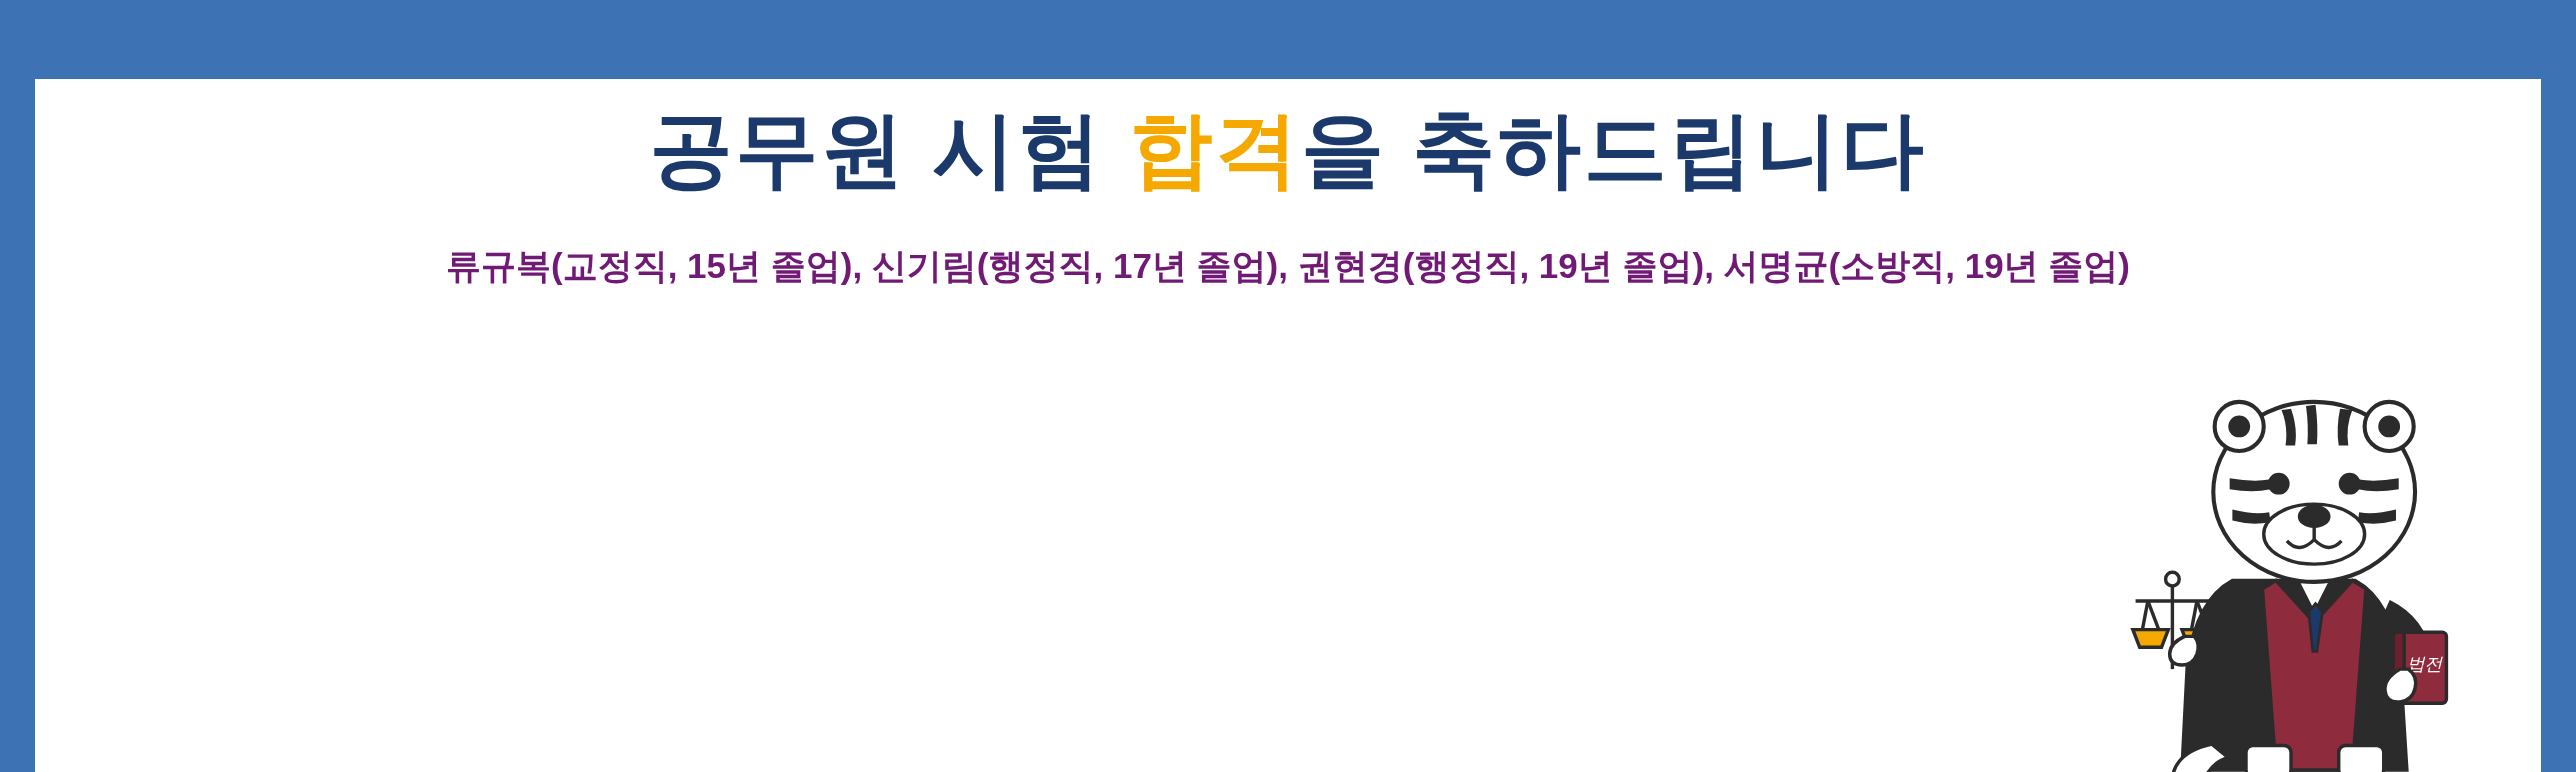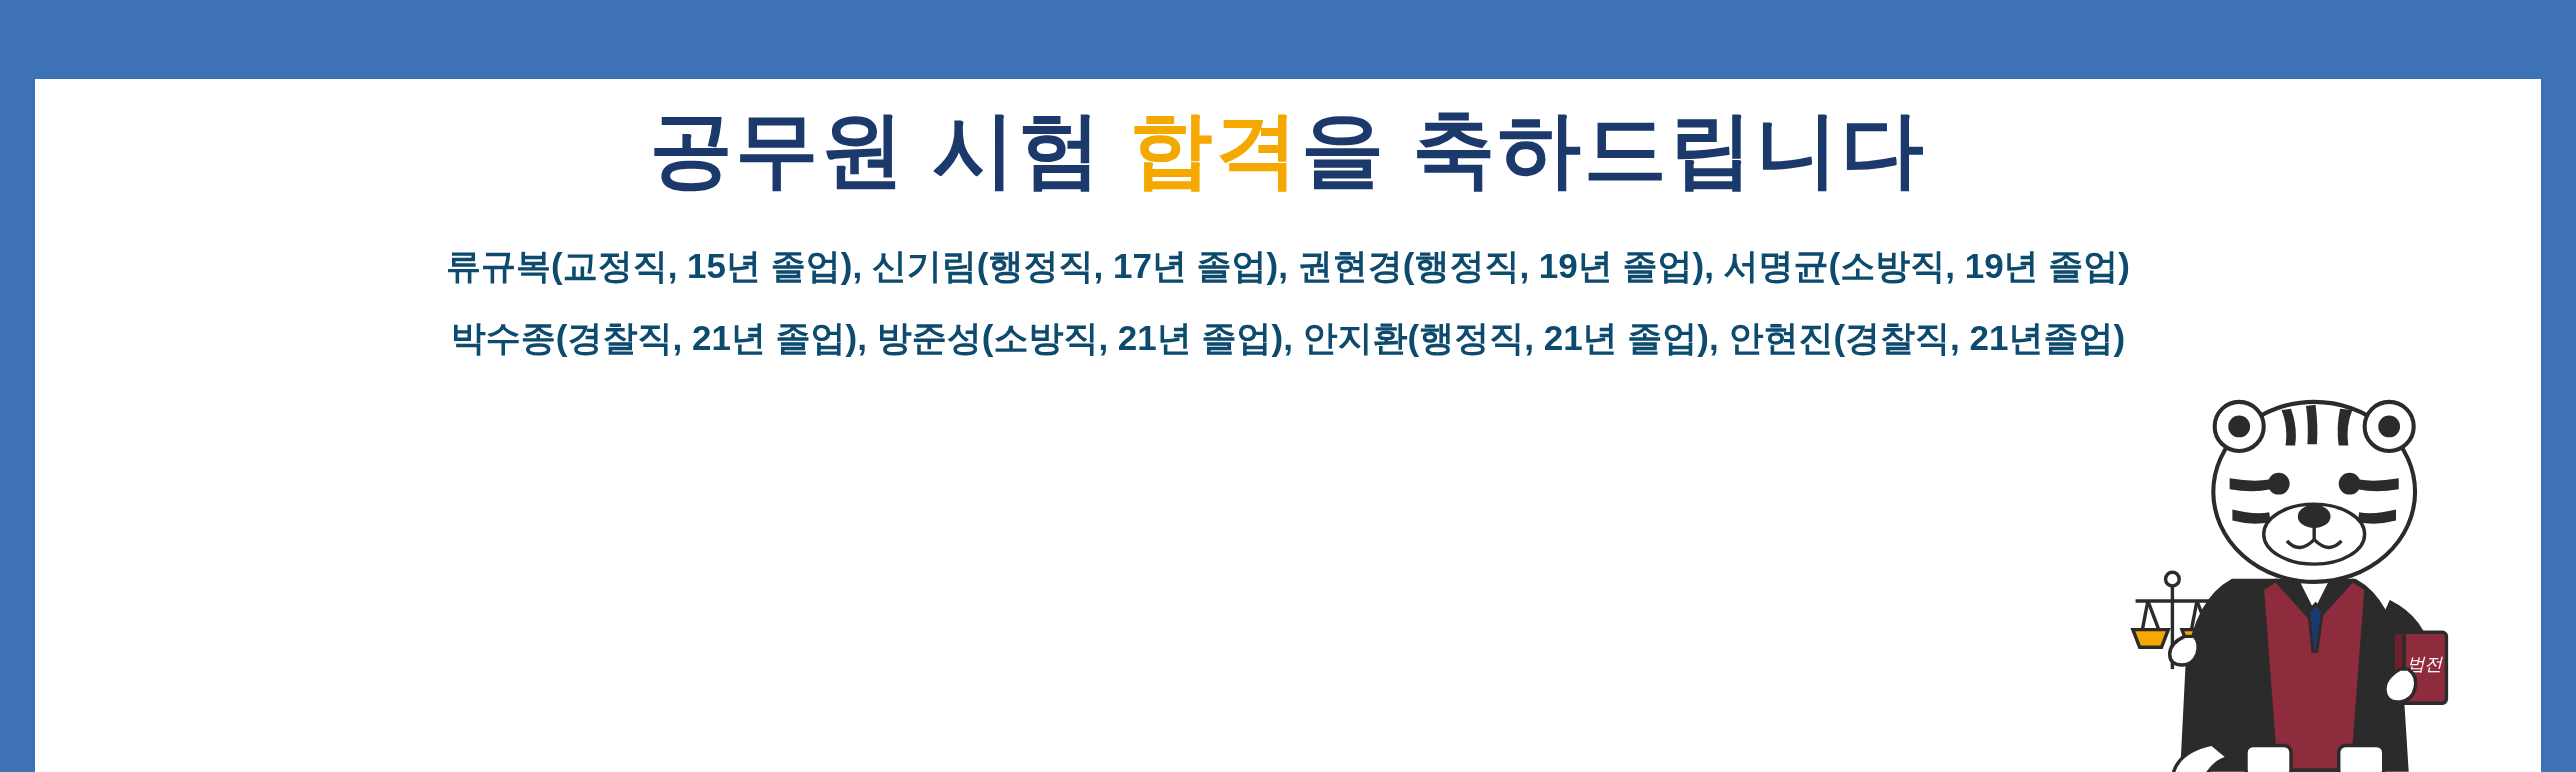--- a/index.html
+++ b/index.html
@@ -52,21 +52,21 @@
     left: 0;
     right: 0;
     top: 169px;
     padding: 0 41px;
     box-sizing: border-box;
   }
   .line {
     text-align: center;
     font-size: 35px;
     font-weight: 700;
-    color: #0c4a6e;
+    color: #701a75;
     line-height: 1.0;
     margin-bottom: 37px;
     white-space: nowrap;
   }
   .line:last-child { margin-bottom: 0; }
 
   
   .mascot {
     position: absolute;
     right: 29px;
@@ -82,21 +82,20 @@
 
 <div class="banner">
   <div class="inner">
 
     <div class="title">
       <span>공무원 시험 </span><span class="hl">합격</span><span>을 축하드립니다</span>
     </div>
 
     <div class="lines">
       <div class="line">류규복(교정직, 15년 졸업), 신기림(행정직, 17년 졸업), 권현경(행정직, 19년 졸업), 서명균(소방직, 19년 졸업)</div>
-      <div class="line">박수종(경찰직, 21년 졸업), 방준성(소방직, 21년 졸업), 안지환(행정직, 21년 졸업), 안현진(경찰직, 21년졸업)</div>
     </div>
 
     <div class="mascot">
       <svg viewBox="0 0 560 600" xmlns="http://www.w3.org/2000/svg">
 
         <g stroke="#2b2b2b" stroke-width="5" fill="none">
           <line x1="62" y1="300" x2="62" y2="430"></line>
           <line x1="8" y1="330" x2="116" y2="330"></line>
           <line x1="26" y1="330" x2="18" y2="372"></line>
           <line x1="26" y1="330" x2="42" y2="372"></line>

